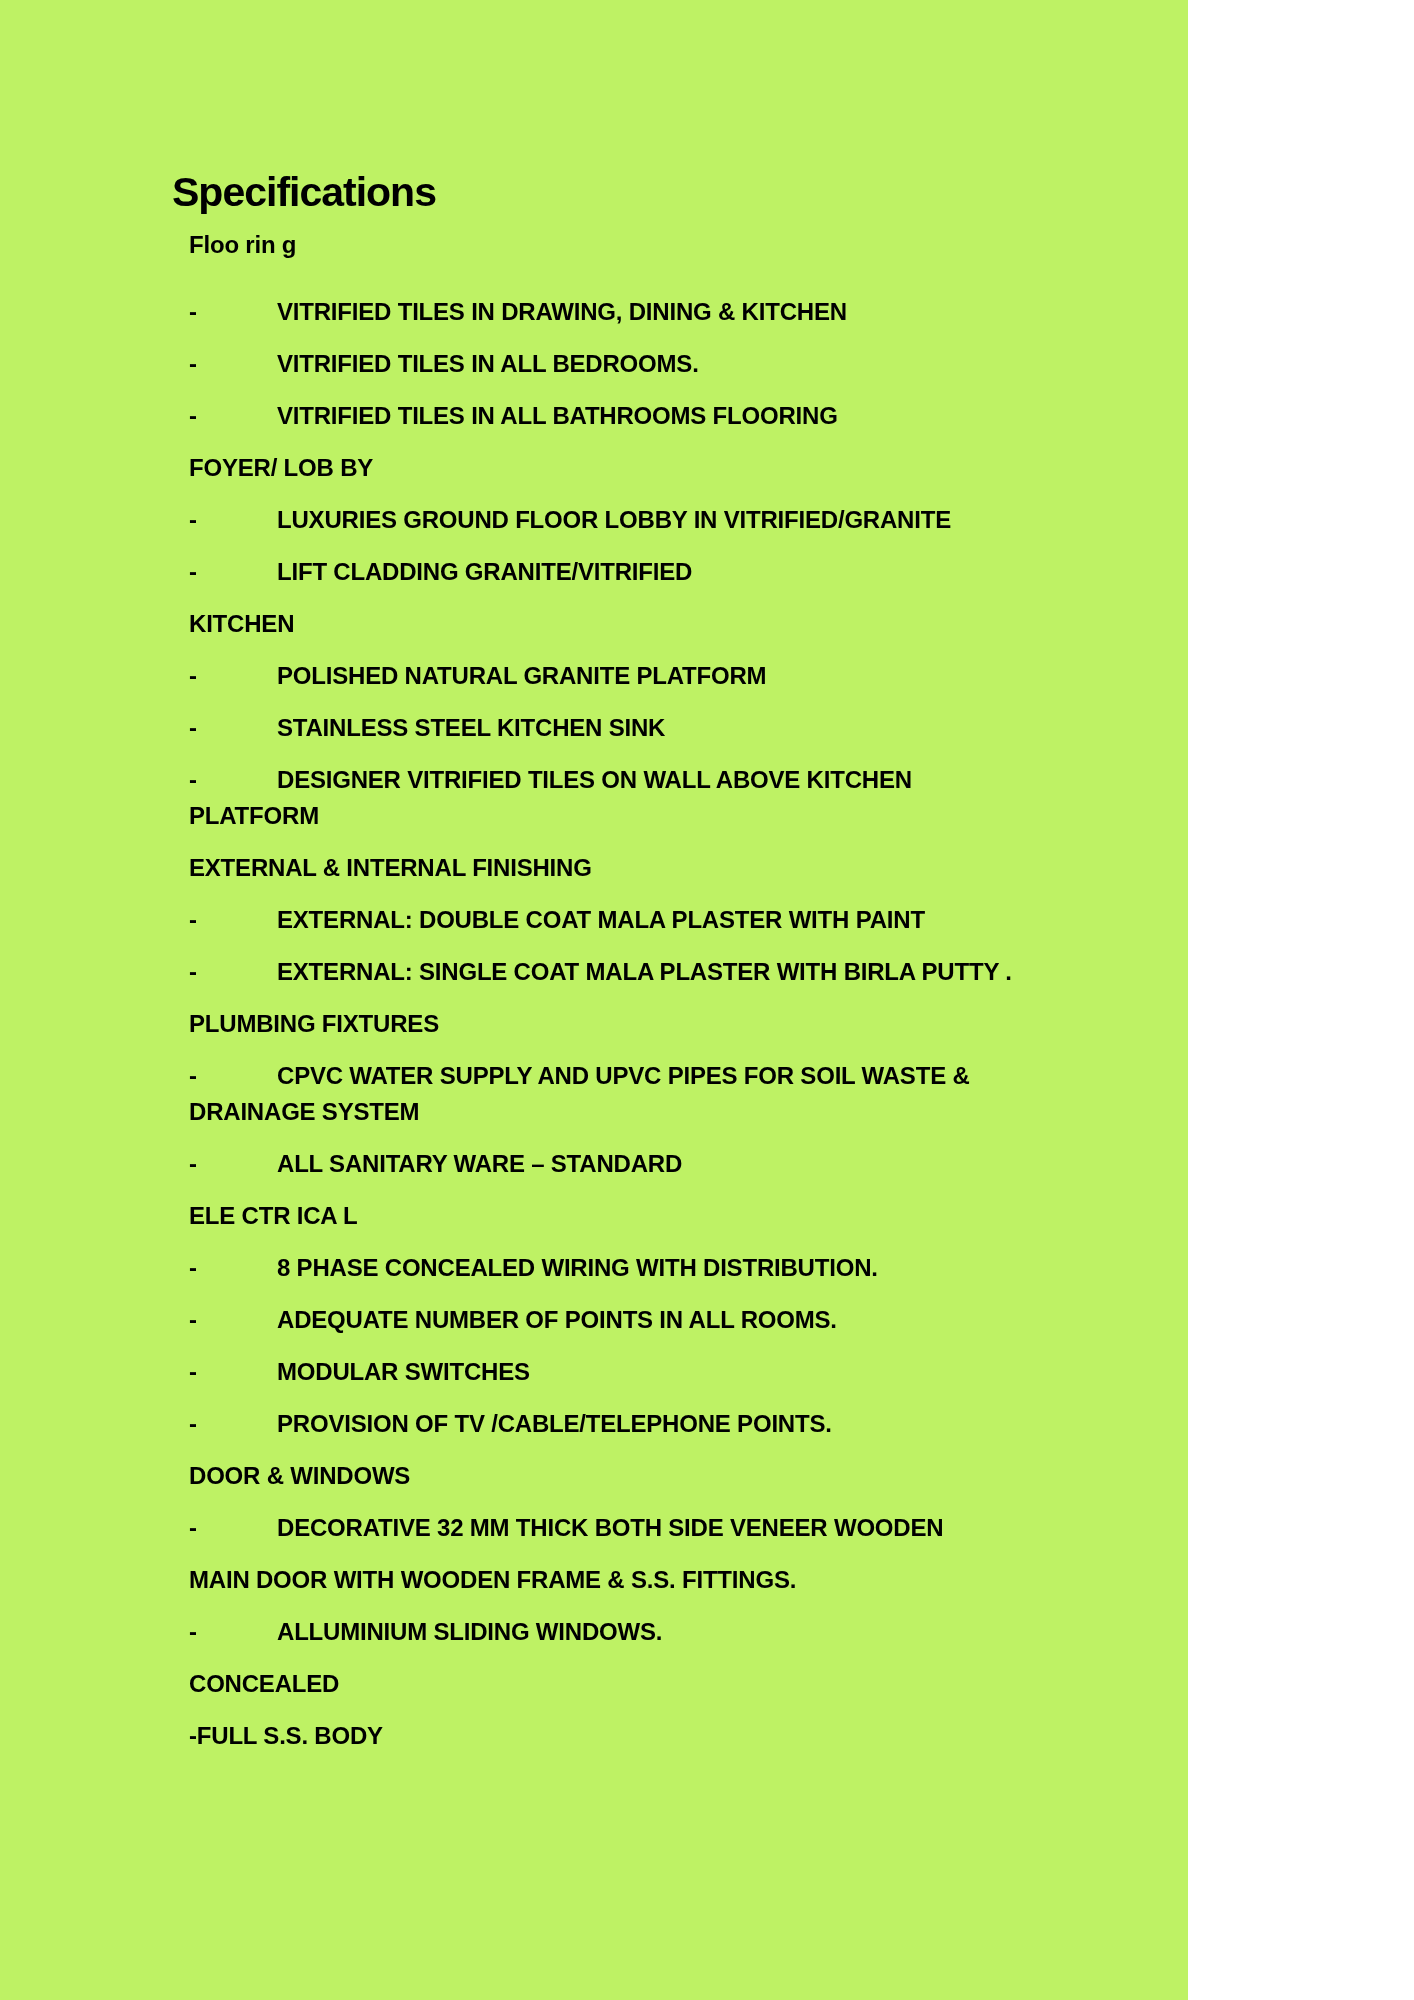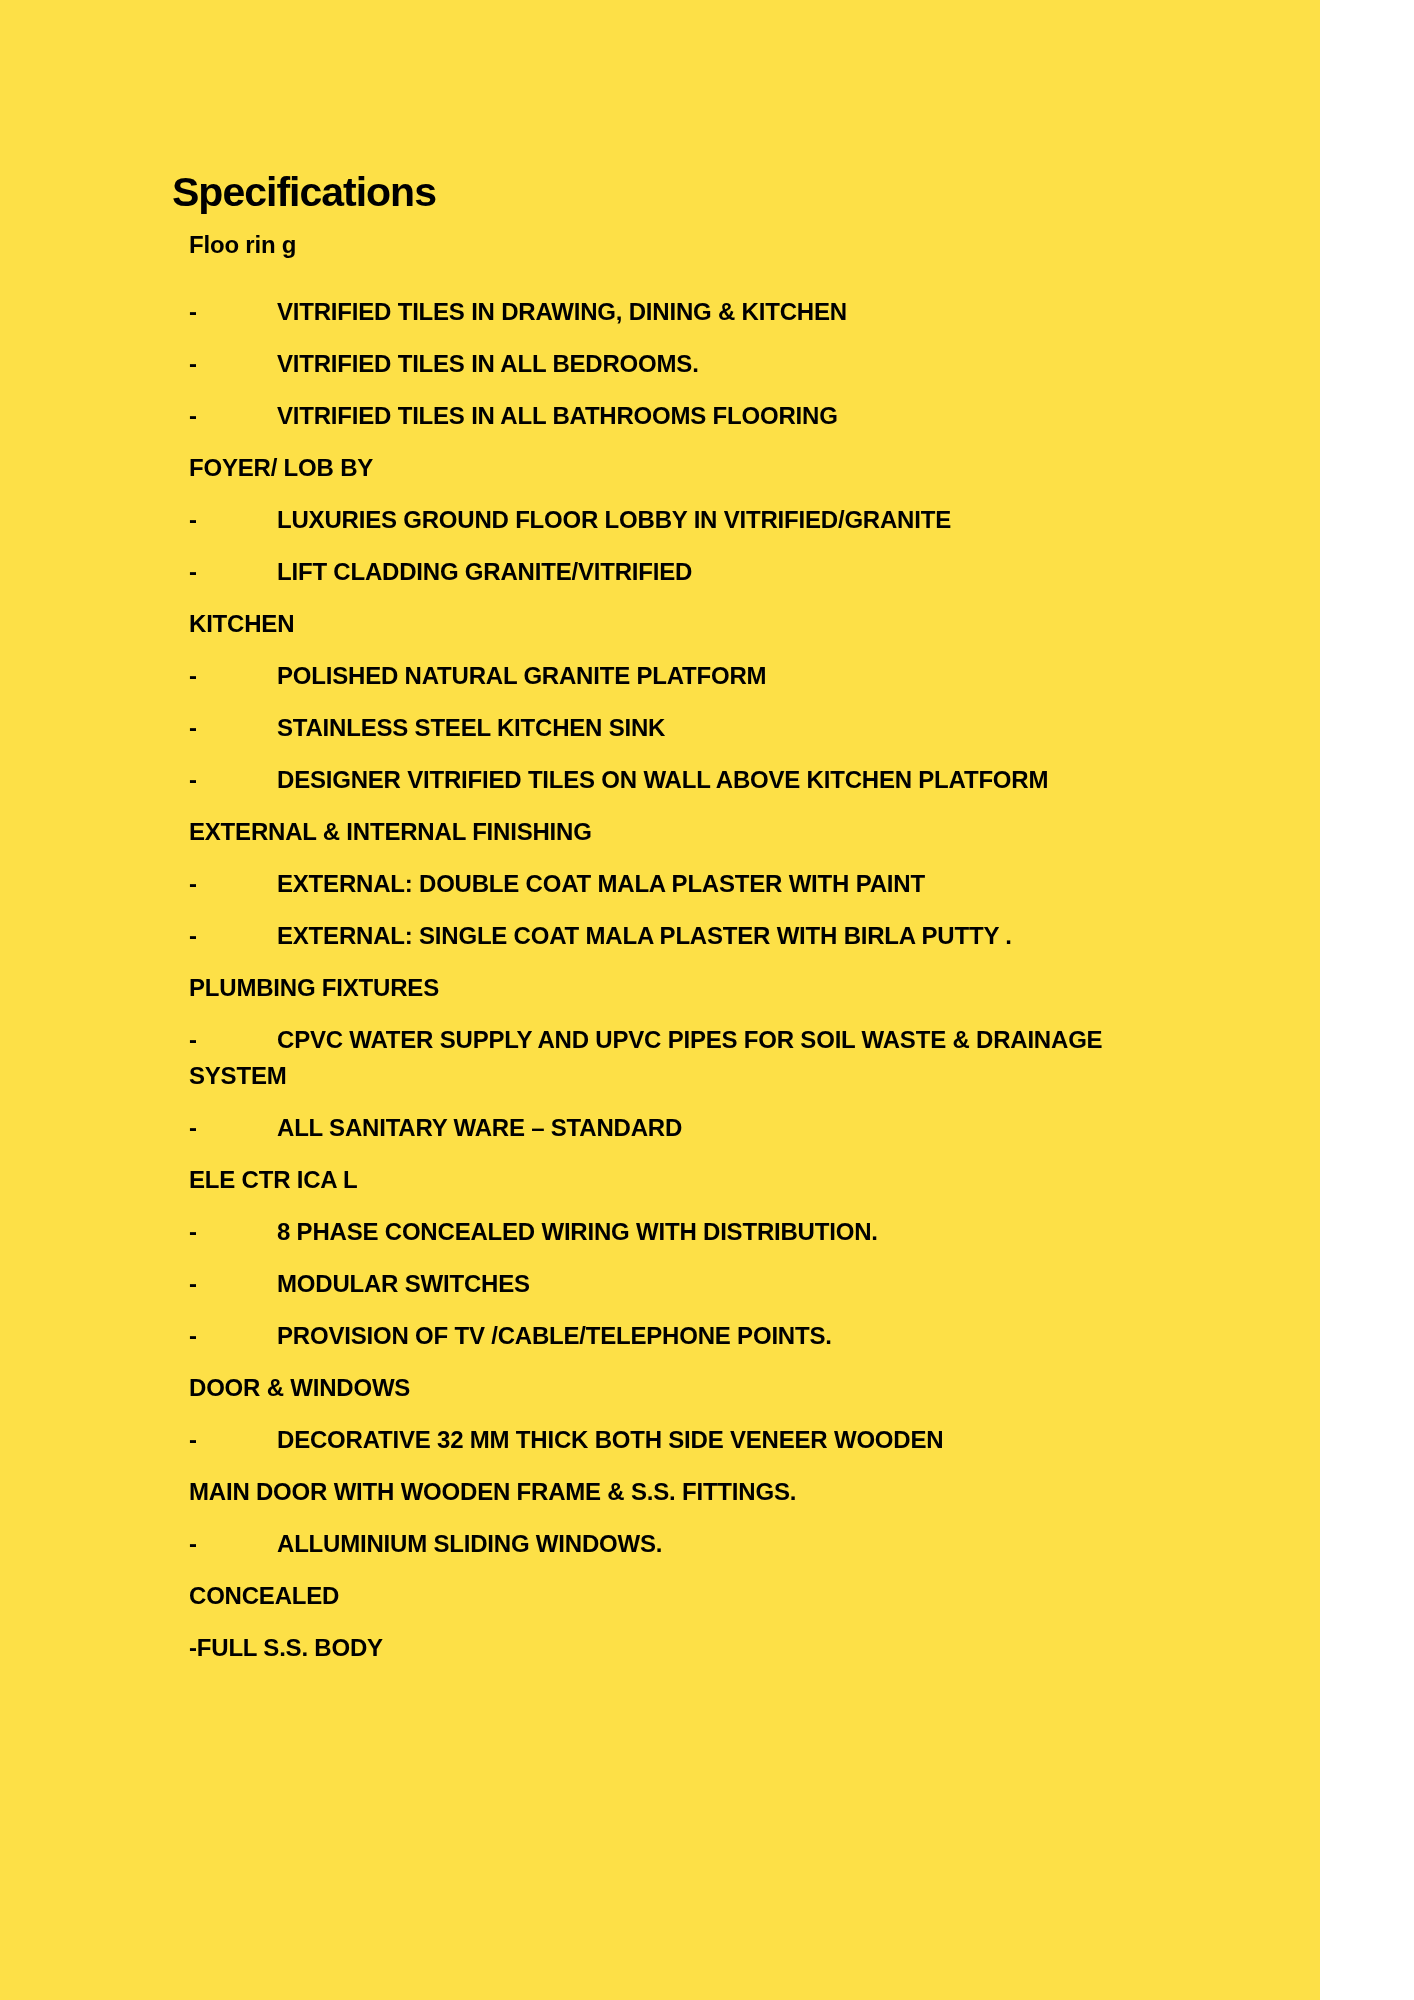--- a/index.html
+++ b/index.html
@@ -2,23 +2,23 @@
 <html><head>
 <meta charset="utf-8">
 <style>
   html, body {
     margin: 0;
     padding: 0;
     background: #ffffff;
   }
   .page {
     position: relative;
-    width: 1320px;
+    width: 1188px;
     height: 2000px;
-    background: #fde047;
+    background: #bef264;
     box-sizing: border-box;
     padding: 168px 170px 8px 172px;
     overflow: hidden;
     font-family: "Liberation Sans", "DejaVu Sans", sans-serif;
     font-weight: bold;
     color: #000000;
   }
   .doc-title {
     font-size: 41px;
     line-height: 49px;
@@ -57,20 +57,21 @@
       <p class="block bullet"><span class="dash">-</span><span>STAINLESS STEEL KITCHEN SINK</span></p>
       <p class="block bullet"><span class="dash">-</span><span>DESIGNER VITRIFIED TILES ON WALL ABOVE KITCHEN PLATFORM</span></p>
       <p class="block heading">EXTERNAL &amp; INTERNAL FINISHING</p>
       <p class="block bullet"><span class="dash">-</span><span>EXTERNAL: DOUBLE COAT MALA PLASTER WITH PAINT</span></p>
       <p class="block bullet"><span class="dash">-</span><span>EXTERNAL: SINGLE COAT MALA PLASTER WITH BIRLA PUTTY .</span></p>
       <p class="block heading">PLUMBING FIXTURES</p>
       <p class="block bullet"><span class="dash">-</span><span>CPVC WATER SUPPLY AND UPVC PIPES FOR SOIL WASTE &amp; DRAINAGE SYSTEM</span></p>
       <p class="block bullet"><span class="dash">-</span><span>ALL SANITARY WARE – STANDARD</span></p>
       <p class="block heading">ELE CTR ICA L</p>
       <p class="block bullet"><span class="dash">-</span><span>8 PHASE CONCEALED WIRING WITH DISTRIBUTION.</span></p>
+      <p class="block bullet"><span class="dash">-</span><span>ADEQUATE NUMBER OF POINTS IN ALL ROOMS.</span></p>
       <p class="block bullet"><span class="dash">-</span><span>MODULAR SWITCHES</span></p>
       <p class="block bullet"><span class="dash">-</span><span>PROVISION OF TV /CABLE/TELEPHONE POINTS.</span></p>
       <p class="block heading">DOOR &amp; WINDOWS</p>
       <p class="block bullet"><span class="dash">-</span><span>DECORATIVE 32 MM THICK BOTH SIDE VENEER WOODEN</span></p>
       <p class="block paragraph">MAIN DOOR WITH WOODEN FRAME &amp; S.S. FITTINGS.</p>
       <p class="block bullet"><span class="dash">-</span><span>ALLUMINIUM SLIDING WINDOWS.</span></p>
       <p class="block heading">CONCEALED</p>
       <p class="block paragraph">-FULL S.S. BODY</p>
     </div>
 </div>

